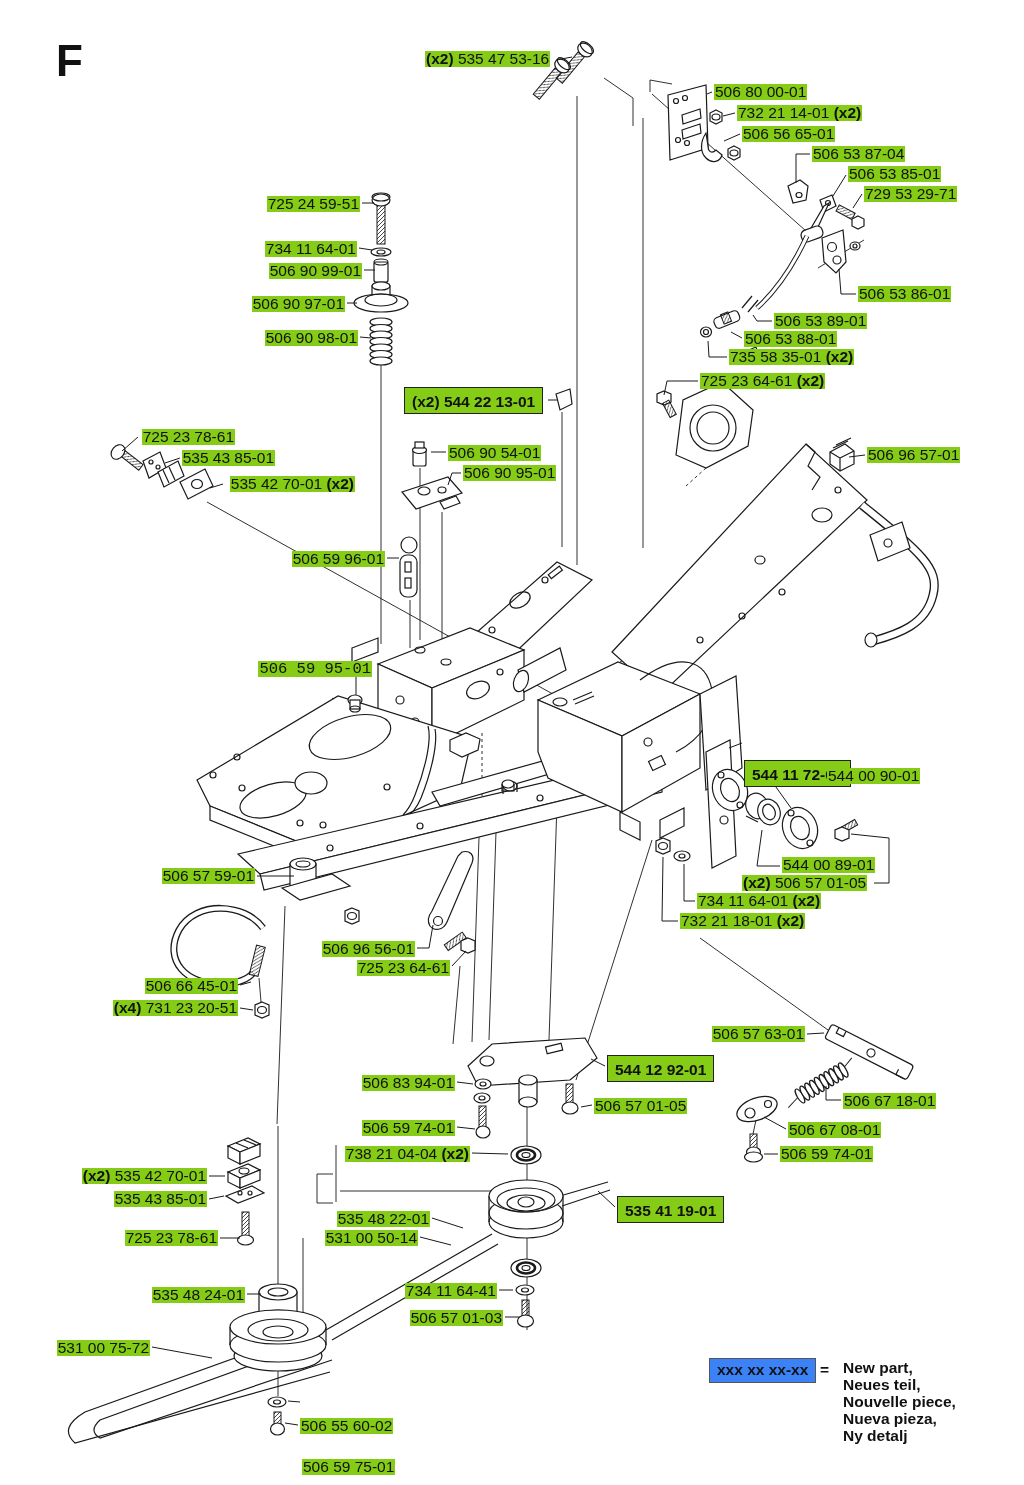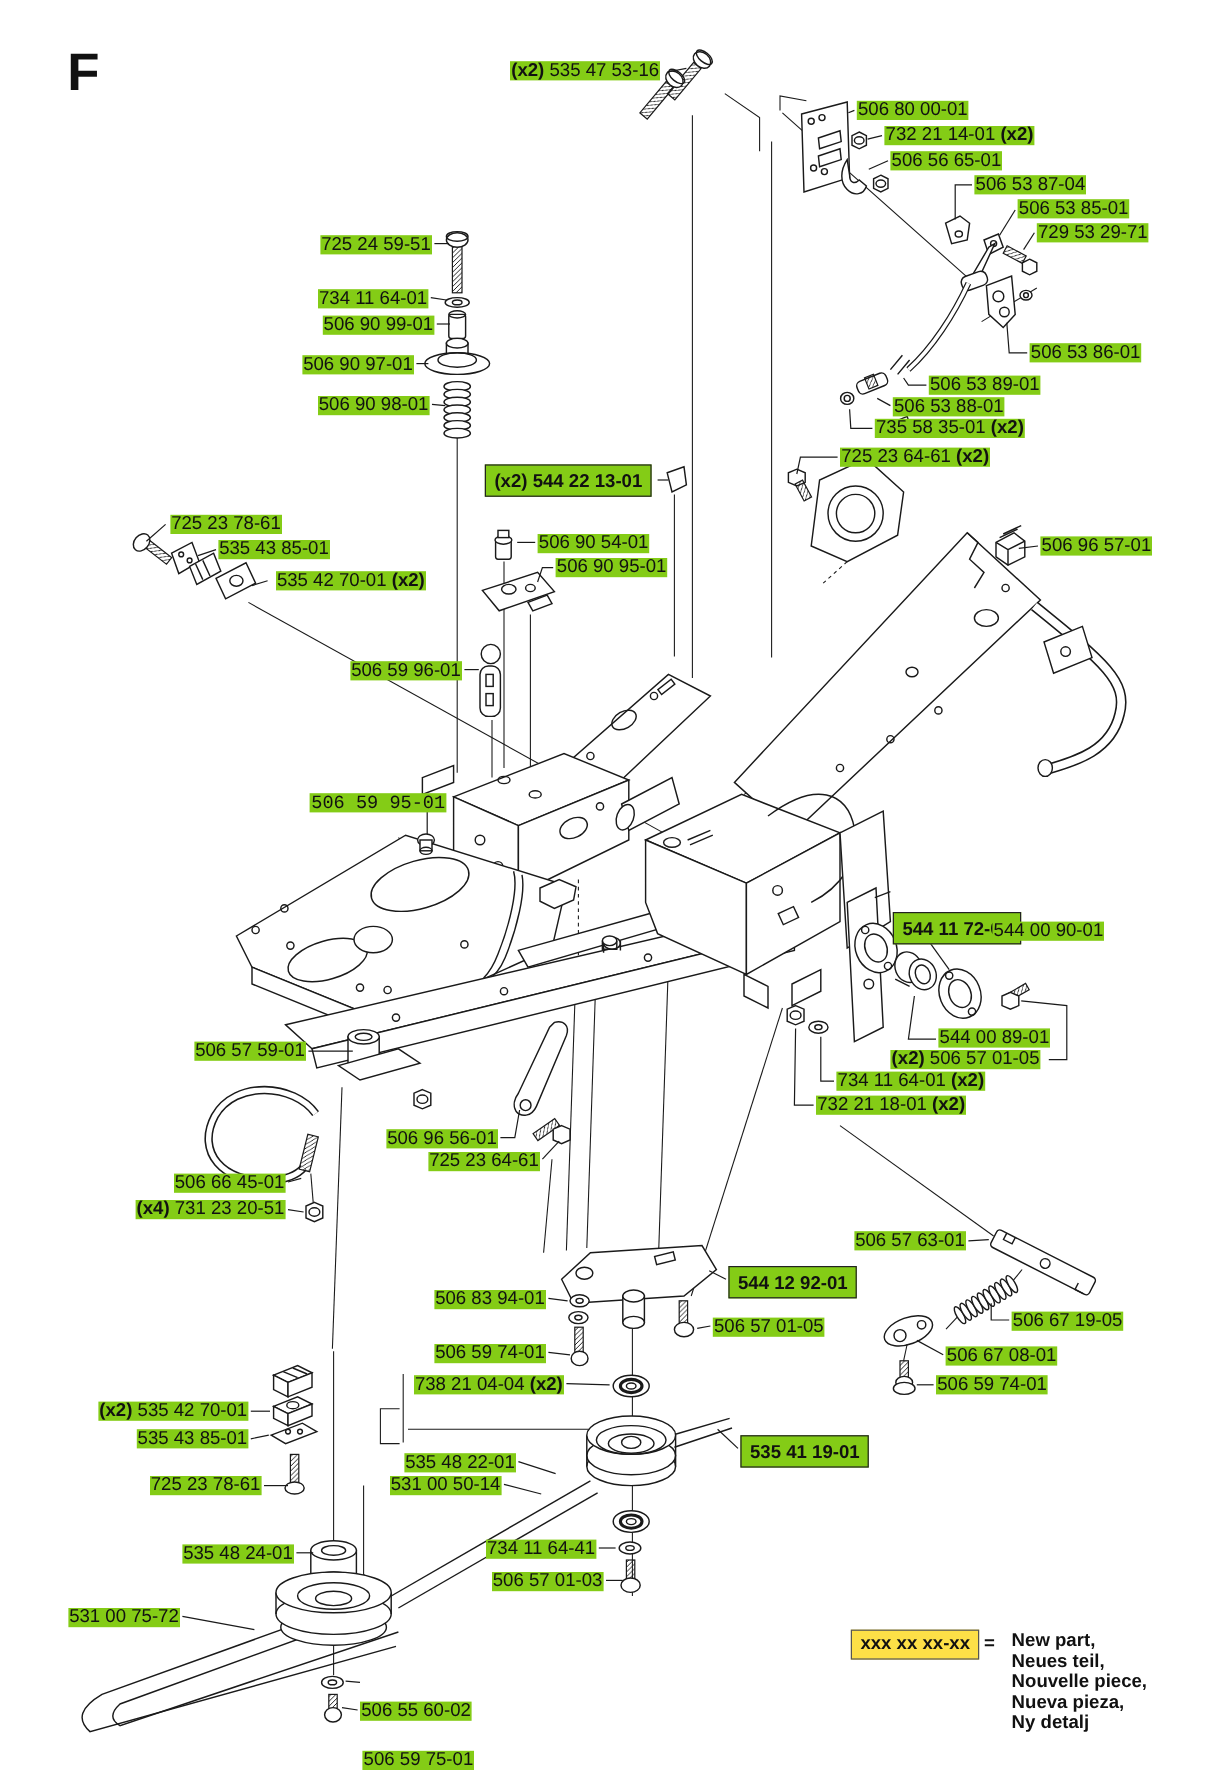--- a/index.html
+++ b/index.html
@@ -6,21 +6,21 @@
   body{width:1024px;height:1485px;position:relative;overflow:hidden;
        font-family:"Liberation Sans",sans-serif;color:#111;}
   #stage{position:absolute;left:0;top:0;width:1024px;height:1485px;}
   svg{position:absolute;left:0;top:0;}
   .figletter{position:absolute;font-size:44px;font-weight:700;letter-spacing:1px;}
   .plabel{position:absolute;font-size:15.5px;line-height:1.05;white-space:nowrap;
           background:#84cc16;padding:0 1px;}
   .plabel b{font-weight:700;}
   .plabel.boxed{border:1.6px solid #222;padding:6px 7px 3px 7px;font-weight:700;}
   .legend-box{position:absolute;border:1.5px solid #555;font-weight:700;font-size:15.5px;
-              padding:2px 7px 3px 7px;background:#fde047;}
+              padding:2px 7px 3px 7px;background:#3b82f6;}
   .legend-eq{position:absolute;font-weight:700;font-size:15.5px;}
   .legend-line{position:absolute;font-weight:700;font-size:15.5px;line-height:17.4px;white-space:nowrap;}
   
   .ln{fill:none;stroke:#1a1a1a;stroke-width:0.9;}
   .ld{fill:none;stroke:#1a1a1a;stroke-width:1;}
   .pt{fill:#fff;stroke:#1a1a1a;stroke-width:1.2;}
   .pn{fill:none;stroke:#1a1a1a;stroke-width:1.2;}
   .dsh{fill:none;stroke:#1a1a1a;stroke-width:0.9;stroke-dasharray:3 3;}
   .hv{fill:#fff;stroke:#1a1a1a;stroke-width:2.6;}
 </style>
@@ -544,21 +544,21 @@
       <div class="plabel" style="top: 913px; left: 680px;">732 21 18-01<b> (x2)</b></div>
       <div class="plabel" style="top: 868px; right: 769px;">506 57 59-01</div>
       <div class="plabel" style="top: 941px; right: 609px;">506 96 56-01</div>
       <div class="plabel" style="top: 960px; right: 574px;">725 23 64-61</div>
       <div class="plabel" style="top: 978px; right: 786px;">506 66 45-01</div>
       <div class="plabel" style="top: 1000px; right: 786px;"><b>(x4) </b>731 23 20-51</div>
       <div class="plabel" style="top: 1026px; right: 219px;">506 57 63-01</div>
       <div class="plabel" style="top: 1075px; right: 569px;">506 83 94-01</div>
       <div class="plabel boxed" style="top: 1055px; left: 607px;">544 12 92-01</div>
       <div class="plabel" style="top: 1098px; left: 594px;">506 57 01-05</div>
-      <div class="plabel" style="top: 1093px; left: 843px;">506 67 19-05</div>
+      <div class="plabel" style="top: 1093px; left: 843px;">506 67 18-01</div>
       <div class="plabel" style="top: 1122px; left: 788px;">506 67 08-01</div>
       <div class="plabel" style="top: 1120px; right: 569px;">506 59 74-01</div>
       <div class="plabel" style="top: 1146px; left: 780px;">506 59 74-01</div>
       <div class="plabel" style="top: 1146px; right: 554px;">738 21 04-04<b> (x2)</b></div>
       <div class="plabel" style="top: 1168px; right: 817px;"><b>(x2) </b>535 42 70-01</div>
       <div class="plabel" style="top: 1191px; right: 817px;">535 43 85-01</div>
       <div class="plabel" style="top: 1211px; right: 594px;">535 48 22-01</div>
       <div class="plabel" style="top: 1230px; right: 806px;">725 23 78-61</div>
       <div class="plabel" style="top: 1230px; right: 606px;">531 00 50-14</div>
       <div class="plabel boxed" style="top: 1196px; left: 617px;">535 41 19-01</div>

